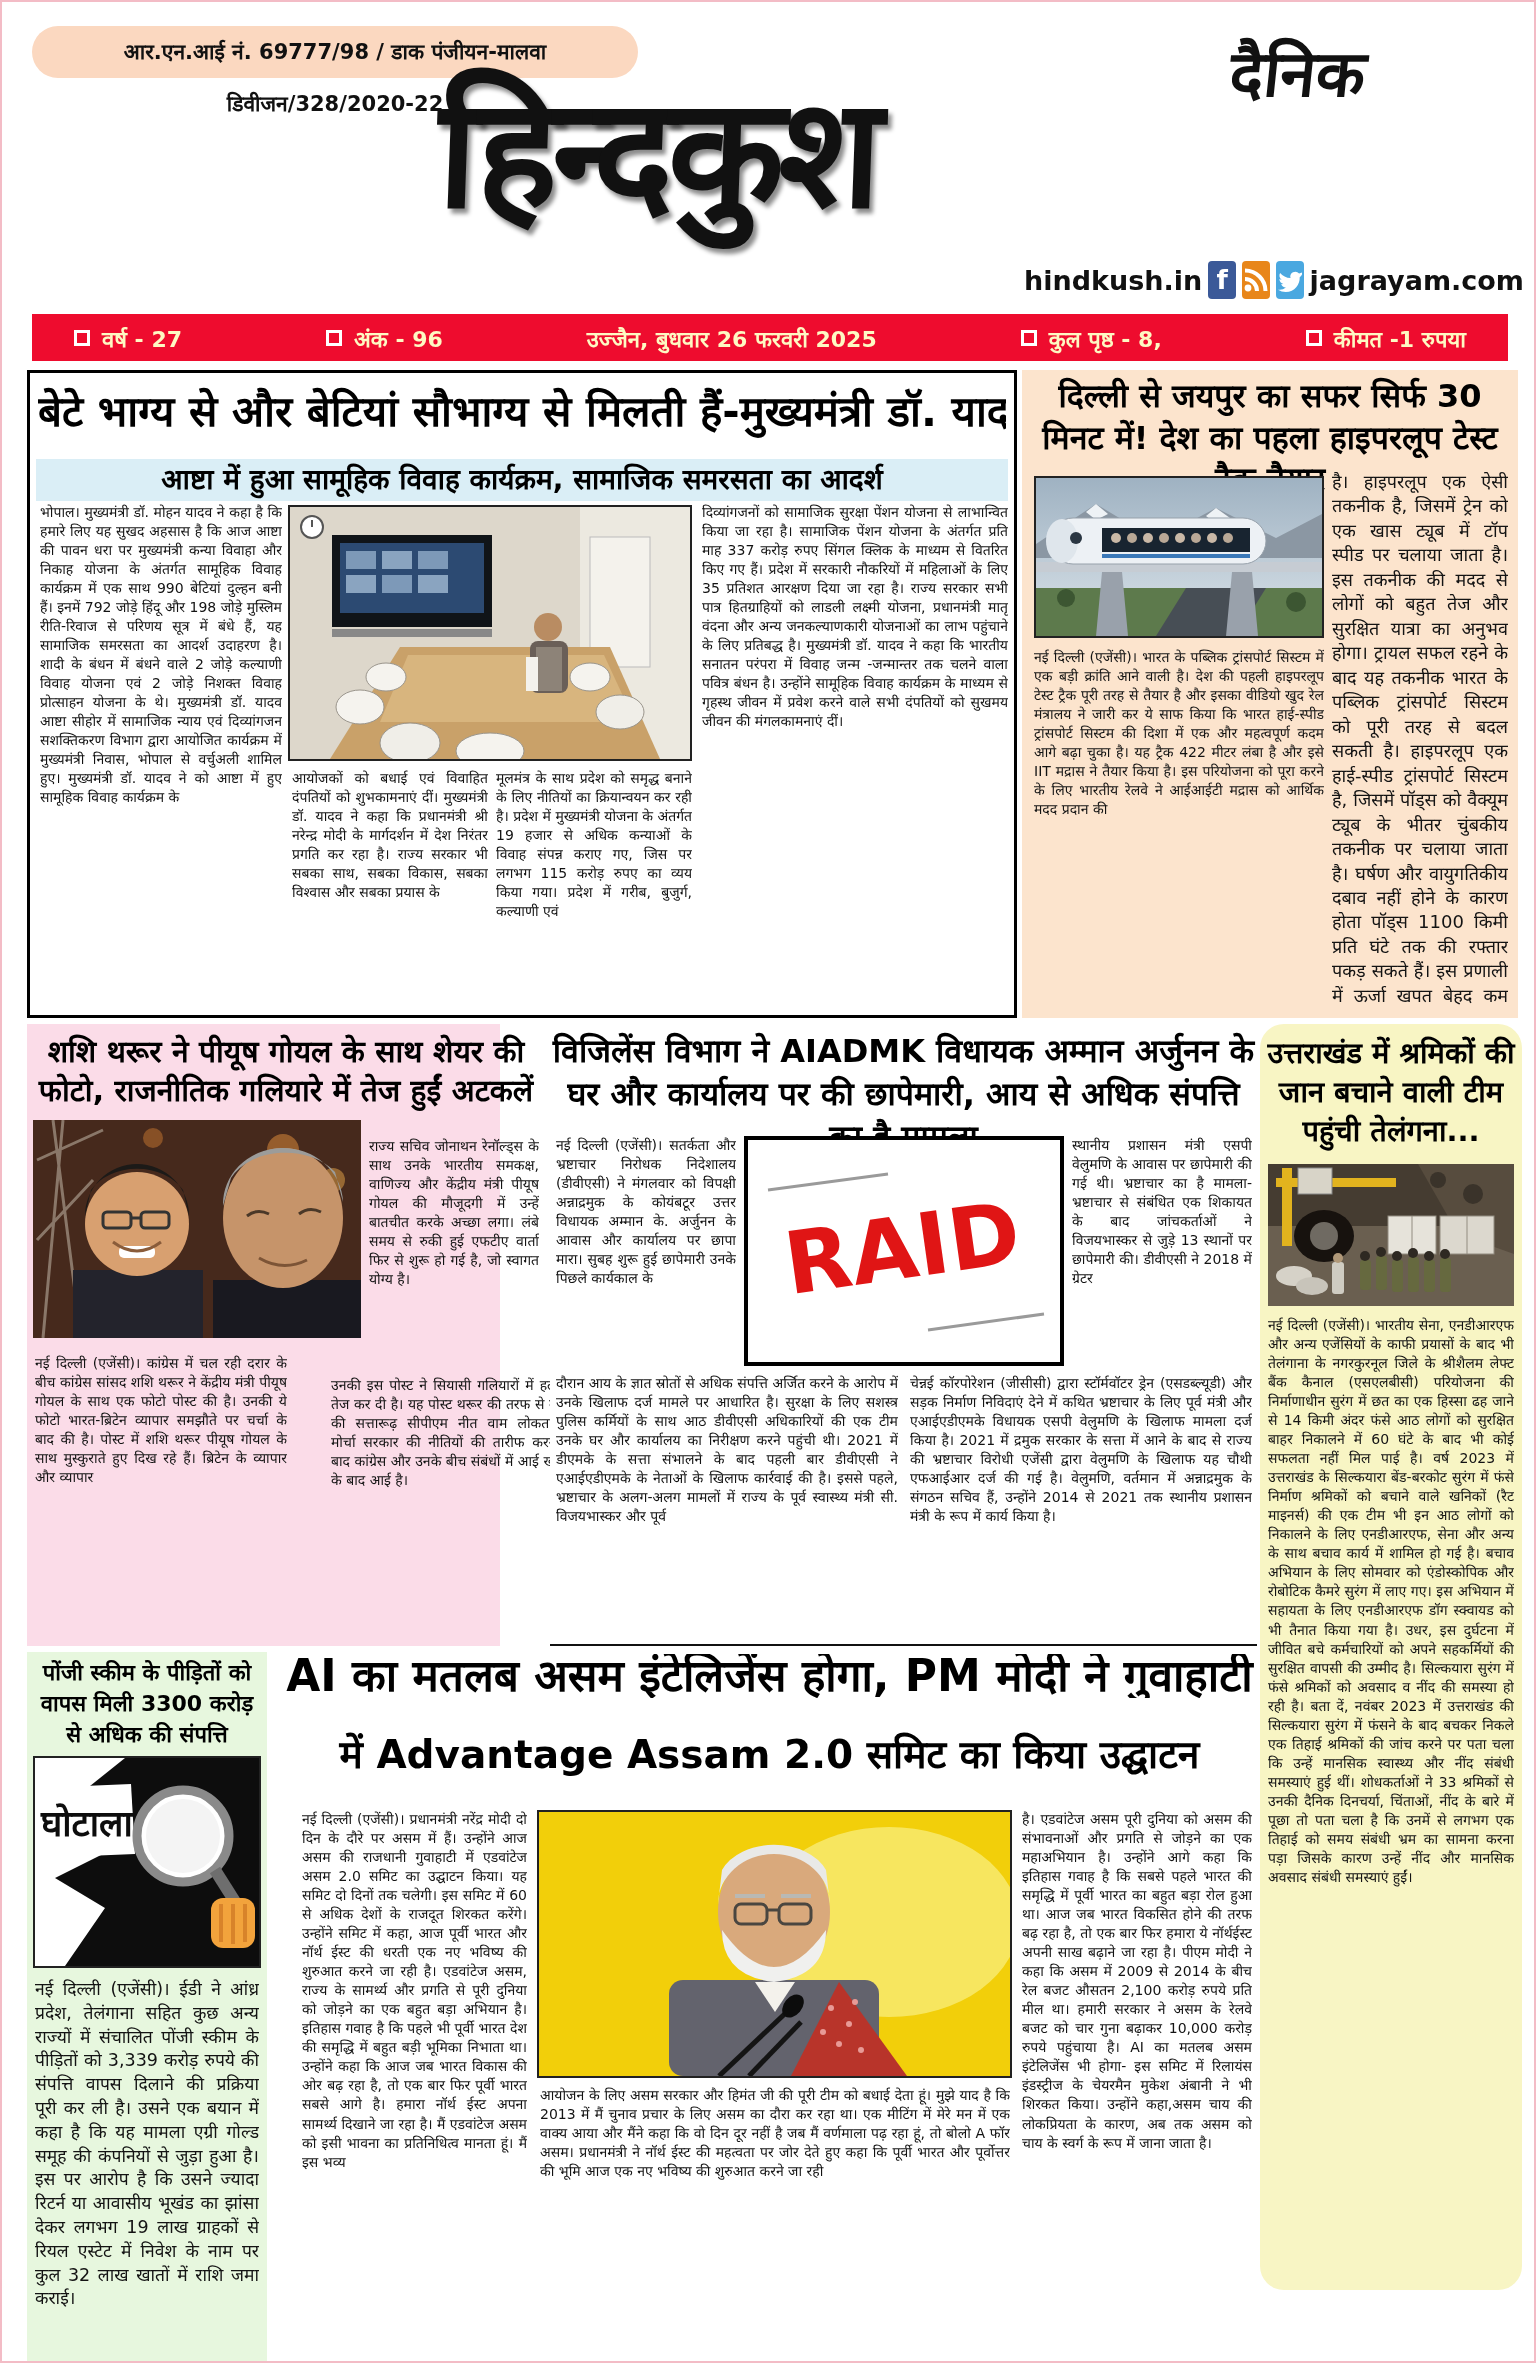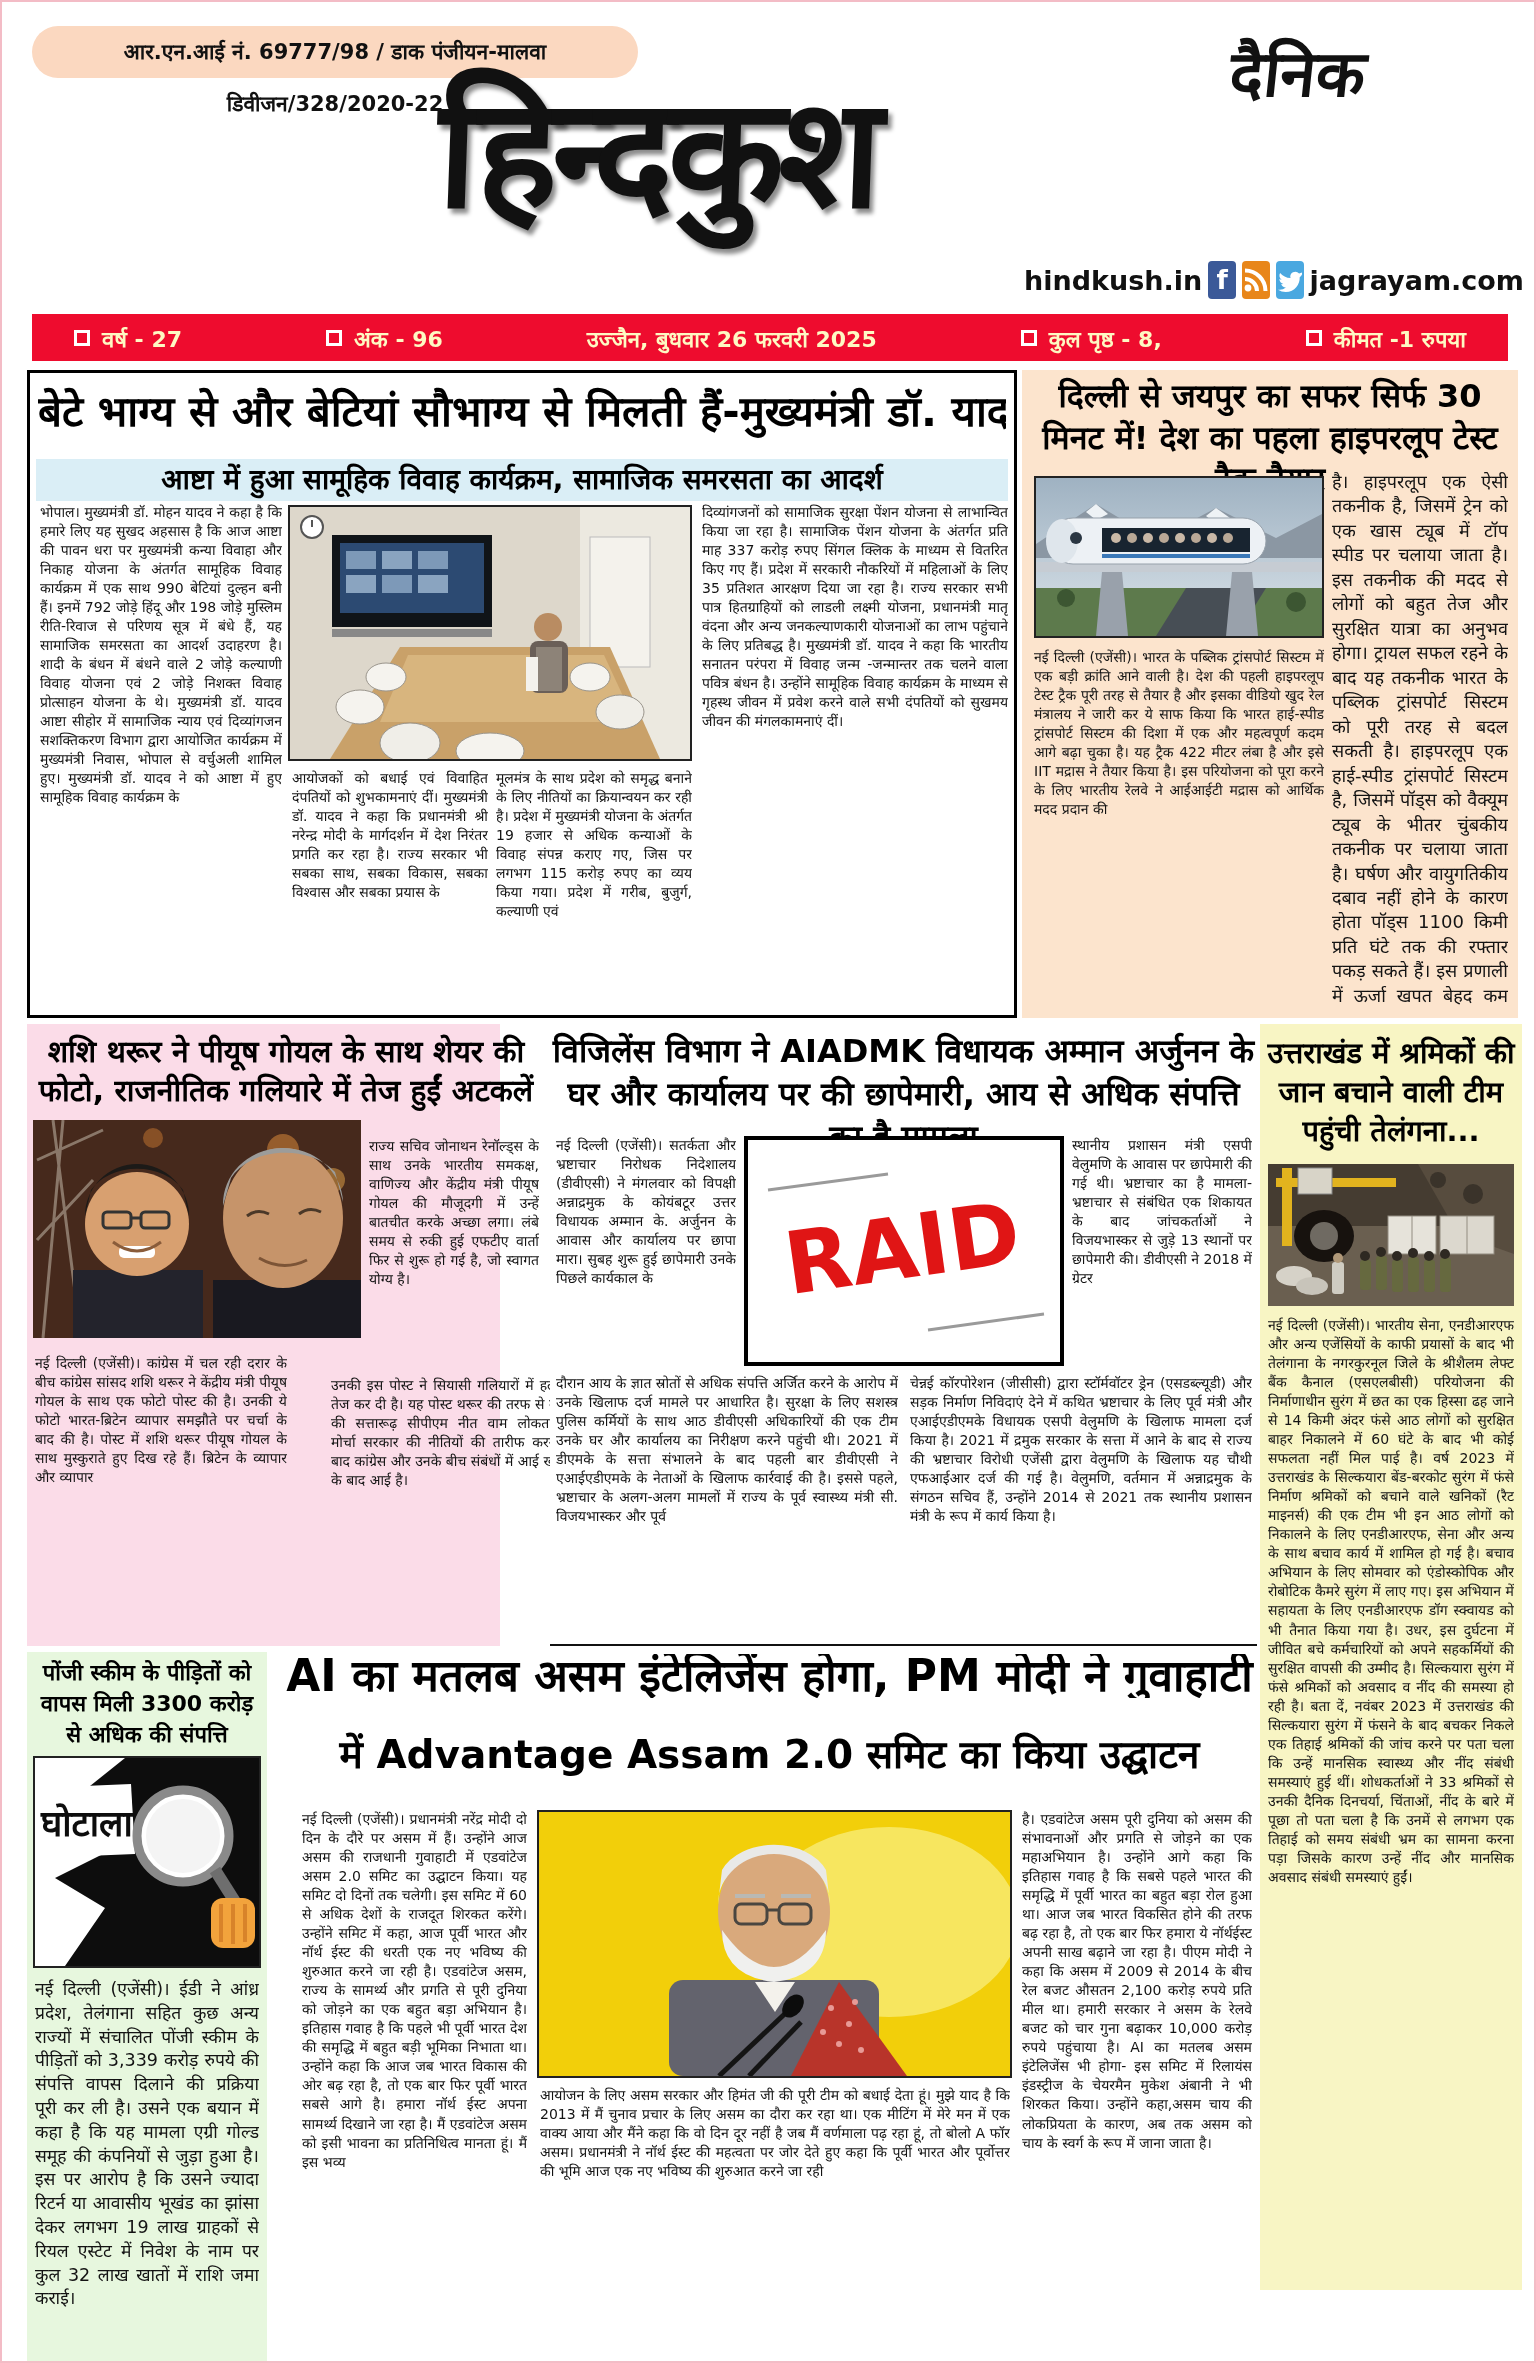--- a/index.html
+++ b/index.html
@@ -28,21 +28,21 @@
              display:flex; align-items:center; font-size:22px; font-weight:bold; padding:0 42px;
              justify-content:space-between; }
   .dit { display:flex; align-items:center; gap:12px; white-space:nowrap; }
   .sq { width:16px; height:16px; border:3px solid #fff; display:inline-block; }
 
   
   .wedding { left:25px; top:368px; width:990px; height:648px; border:3px solid #000; background:#fff; }
   .hyperloop { left:1020px; top:368px; width:496px; height:648px; background:#fce4cd; }
   .tharoor { left:25px; top:1022px; width:473px; height:622px; background:#fbdce8; }
   .raidbox { left:548px; top:1022px; width:707px; height:622px; background:#fff; border-bottom:2px solid #111; }
-  .telangana { left:1258px; top:1022px; width:262px; height:1266px; background:#f8f5c4; }
+  .telangana { left:1258px; top:1022px; width:262px; height:1266px; background:#f8f5c4;border-radius:24px; }
   .ponzi { left:25px; top:1650px; width:240px; height:713px; background:#e7f7de; }
   .assam { left:280px; top:1650px; width:975px; height:713px; background:#fff; }
 
   .photo-frame { border:2px solid #222; background:#888; overflow:hidden; }
   svg { display:block; }
 </style>
 </head>
 <body>
 
 <div class="page">

